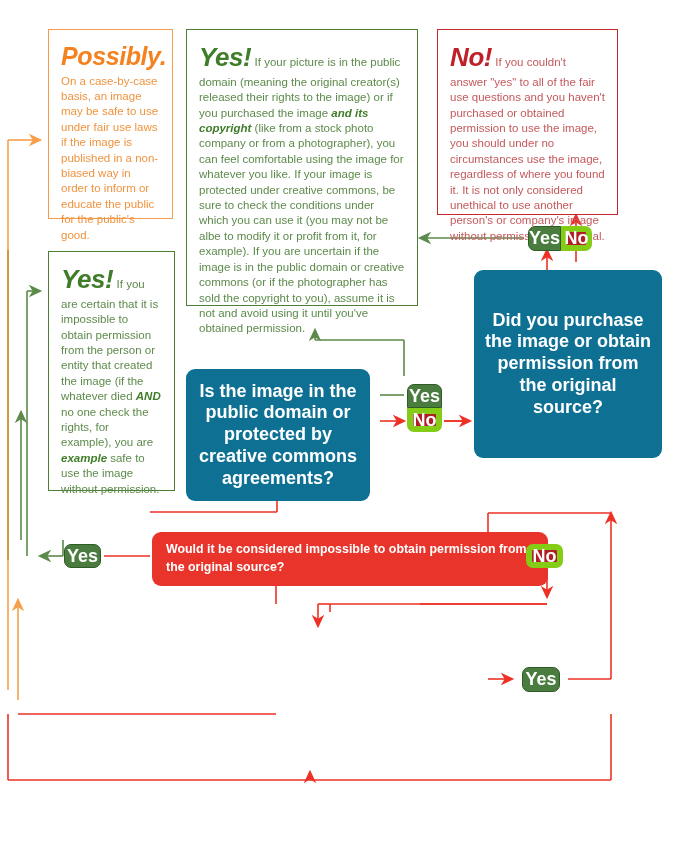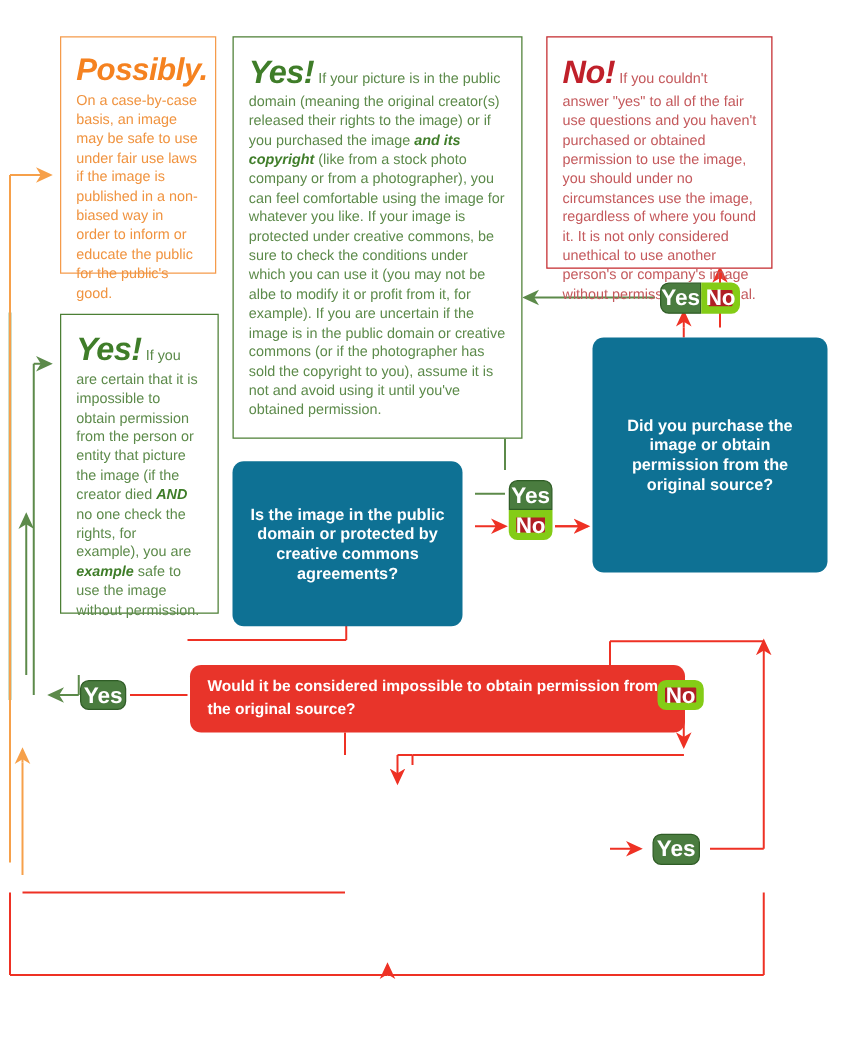--- a/index.html
+++ b/index.html
@@ -24,21 +24,21 @@
   .lead-orange{color:#f58220;font-size:25px;}
   .lead-green{color:#3f7d29;font-size:26px;}
   .lead-red{color:#c0202a;font-size:26px;}
   .em-green{font-weight:bold;font-style:italic;color:#3f7d29;}
 
   
   .block{position:absolute;box-sizing:border-box;border-radius:9px;color:#ffffff;
          font-weight:bold;display:flex;align-items:center;}
   .block.teal{background:#0e7194;}
   .block.red{background:#e8342a;}
-  .teal .txt{width:100%;text-align:center;font-size:13px;line-height:1.21;padding:0 10px;}
+  .teal .txt{width:100%;text-align:center;font-size:18px;line-height:1.21;padding:0 10px;}
   .red .txt{width:100%;text-align:left;font-size:12.4px;line-height:1.42;padding:0 14px;}
 
   
   .badge{position:absolute;box-sizing:border-box;color:#ffffff;font-weight:bold;
          font-size:18px;display:flex;align-items:center;justify-content:center;}
   .badge.green{background:#4a7c3f;border:1px solid #2f5c26;}
   .badge.red{background:#b01f24;border:6px solid #84cc16;}
   .pill{border-radius:7px;}
   .pill-top{border-radius:7px 7px 0 0;}
   .pill-bottom{border-radius:0 0 7px 7px;border-top:none;}
@@ -133,38 +133,38 @@
     </g>
   </svg>
 
   <div class="note note-orange" style="left:48px;top:29px;width:125px;height:190px;">
     <div class="body">
       <span class="lead lead-orange">Possibly.</span>
       <span>On a case-by-case basis, an image may be safe to use under fair use laws if the image is published in a non-biased way in order to inform or educate the public for the public's good.</span>
     </div>
   </div>
 
-  <div class="note note-green" style="left:186px;top:29px;width:232px;height:322px;">
+  <div class="note note-green" style="left:186px;top:29px;width:232px;height:277px;">
     <div class="body">
       <span class="lead lead-green">Yes!</span>
       <span>If your picture is in the public domain (meaning the original creator(s) released their rights to the image) or if you purchased the image </span><span class="em-green">and its copyright</span><span> (like from a stock photo company or from a photographer), you can feel comfortable using the image for whatever you like. If your image is protected under creative commons, be sure to check the conditions under which you can use it (you may not be albe to modify it or profit from it, for example). If you are uncertain if the image is in the public domain or creative commons (or if the photographer has sold the copyright to you), assume it is not and avoid using it until you've obtained permission.</span>
     </div>
   </div>
 
   <div class="note note-red" style="left:437px;top:29px;width:181px;height:186px;">
     <div class="body">
       <span class="lead lead-red">No!</span>
       <span>If you couldn't answer "yes" to all of the fair use questions and you haven't purchased or obtained permission to use the image, you should under no circumstances use the image, regardless of where you found it. It is not only considered unethical to use another person's or company's image without permission, it is illegal.</span>
     </div>
   </div>
 
   <div class="note note-green" style="left:48px;top:251px;width:127px;height:240px;">
     <div class="body">
       <span class="lead lead-green">Yes!</span>
-      <span>If you are certain that it is impossible to obtain permission from the person or entity that picture the image (if the creator died </span><span class="em-green">AND</span><span> no one check the rights, for example), you are </span><span class="em-green">example</span><span> safe to use the image without permission.</span>
+      <span>If you are certain that it is impossible to obtain permission from the person or entity that created the image (if the whatever died </span><span class="em-green">AND</span><span> no one check the rights, for example), you are </span><span class="em-green">example</span><span> safe to use the image without permission.</span>
     </div>
   </div>
 
   <div class="block teal" style="left:474px;top:270px;width:188px;height:188px;">
     <div class="txt">Did you purchase the image or obtain permission from the original source?</div>
   </div>
 
   <div class="block teal" style="left:186px;top:369px;width:184px;height:132px;">
     <div class="txt">Is the image in the public domain or protected by creative commons agreements?</div>
   </div>

